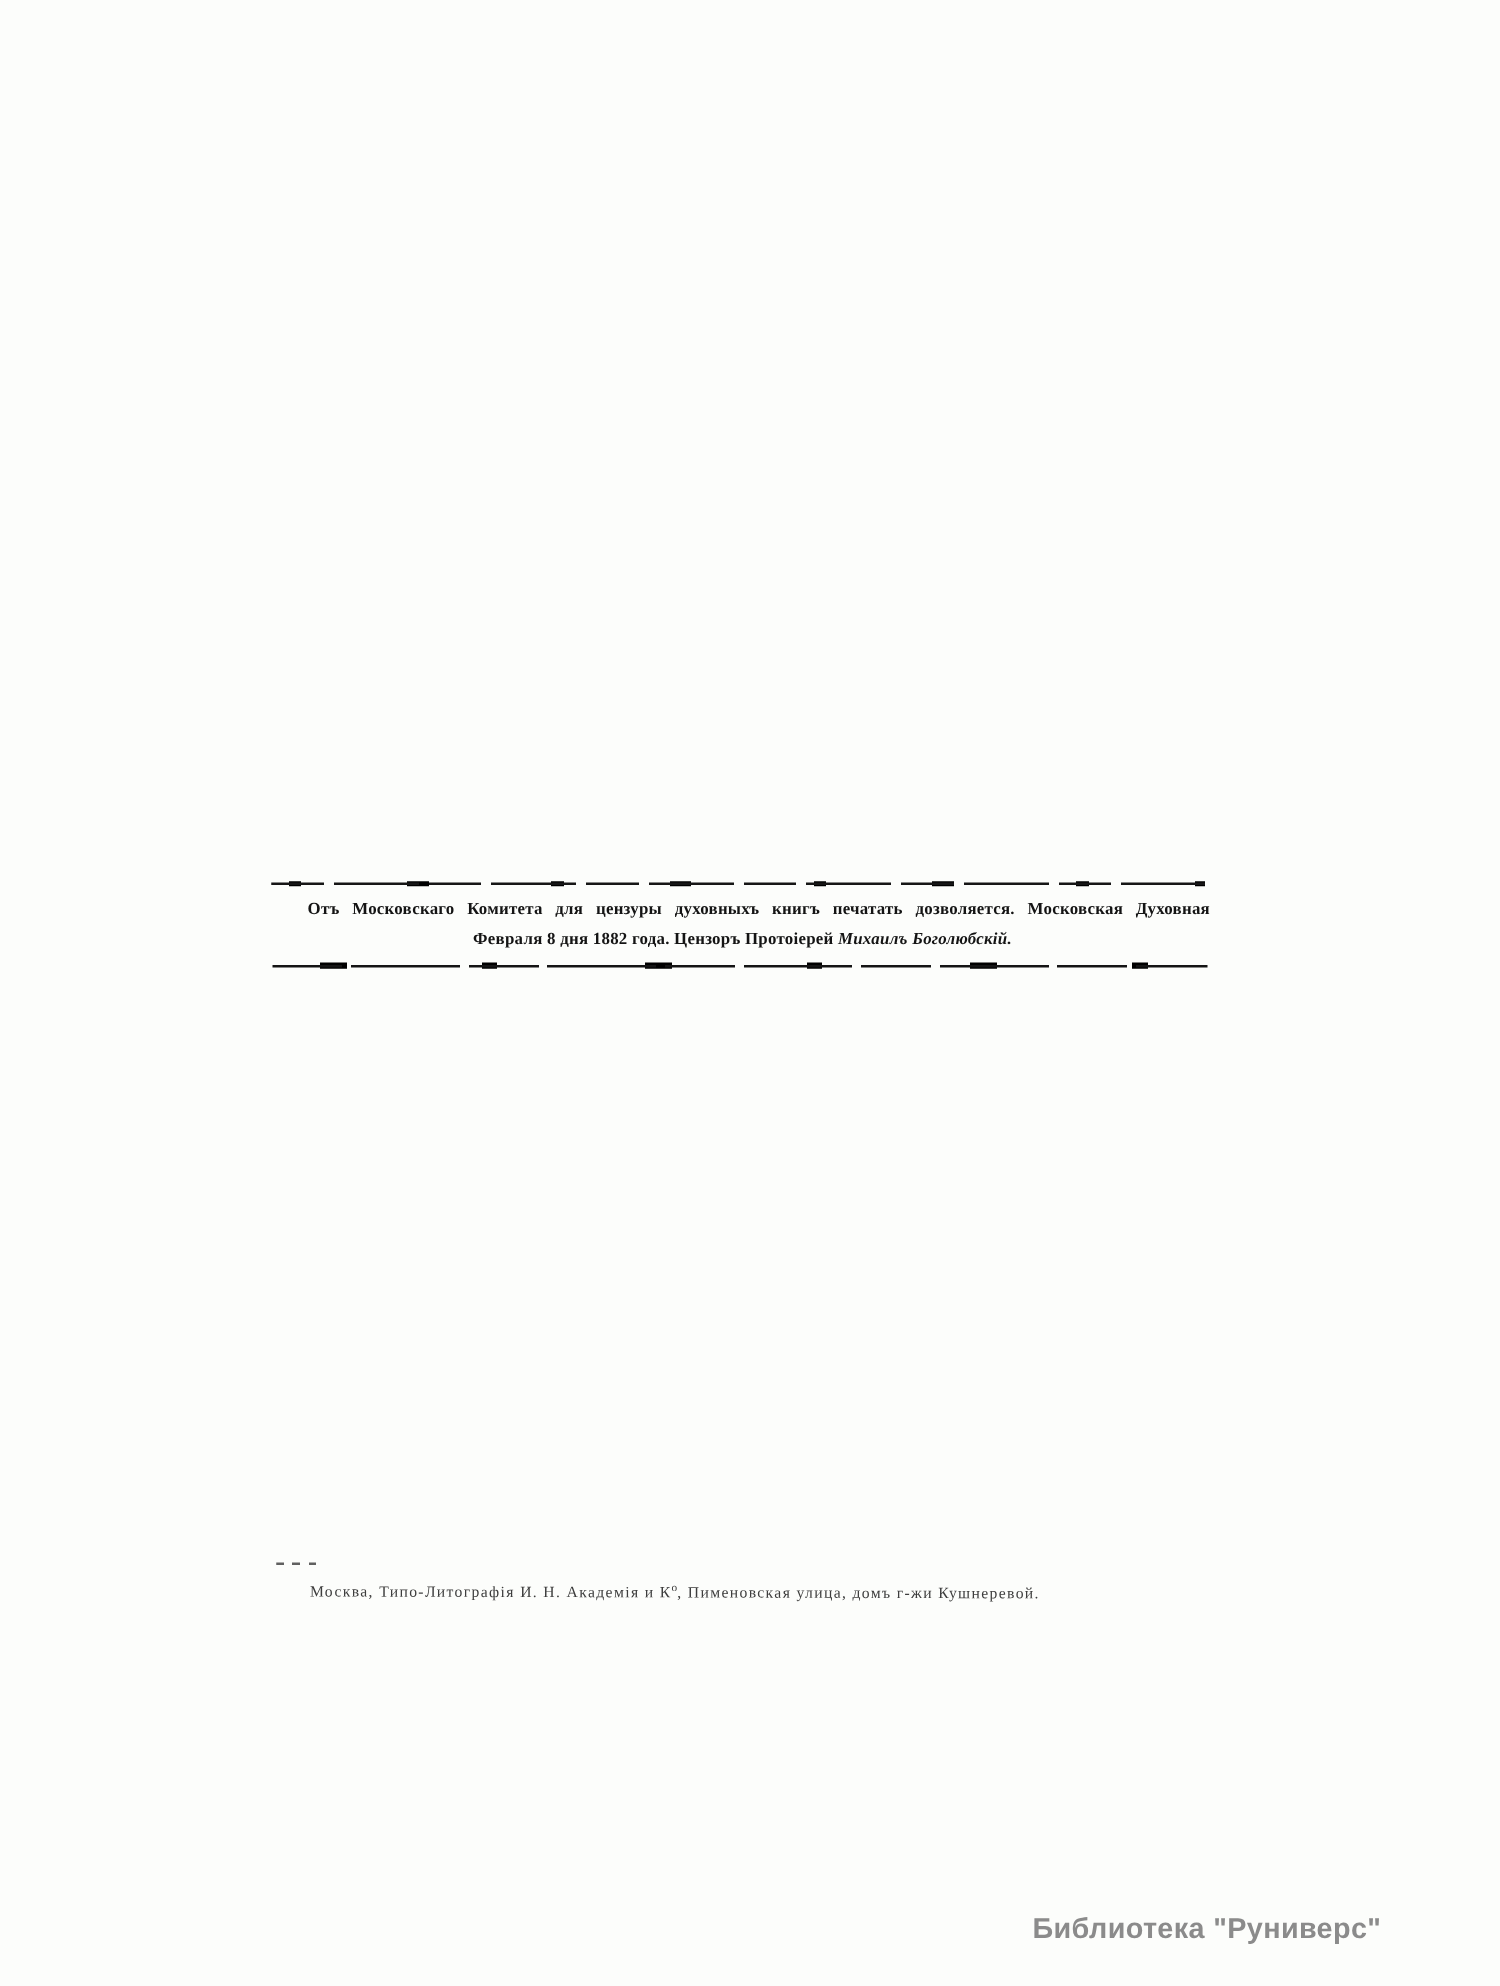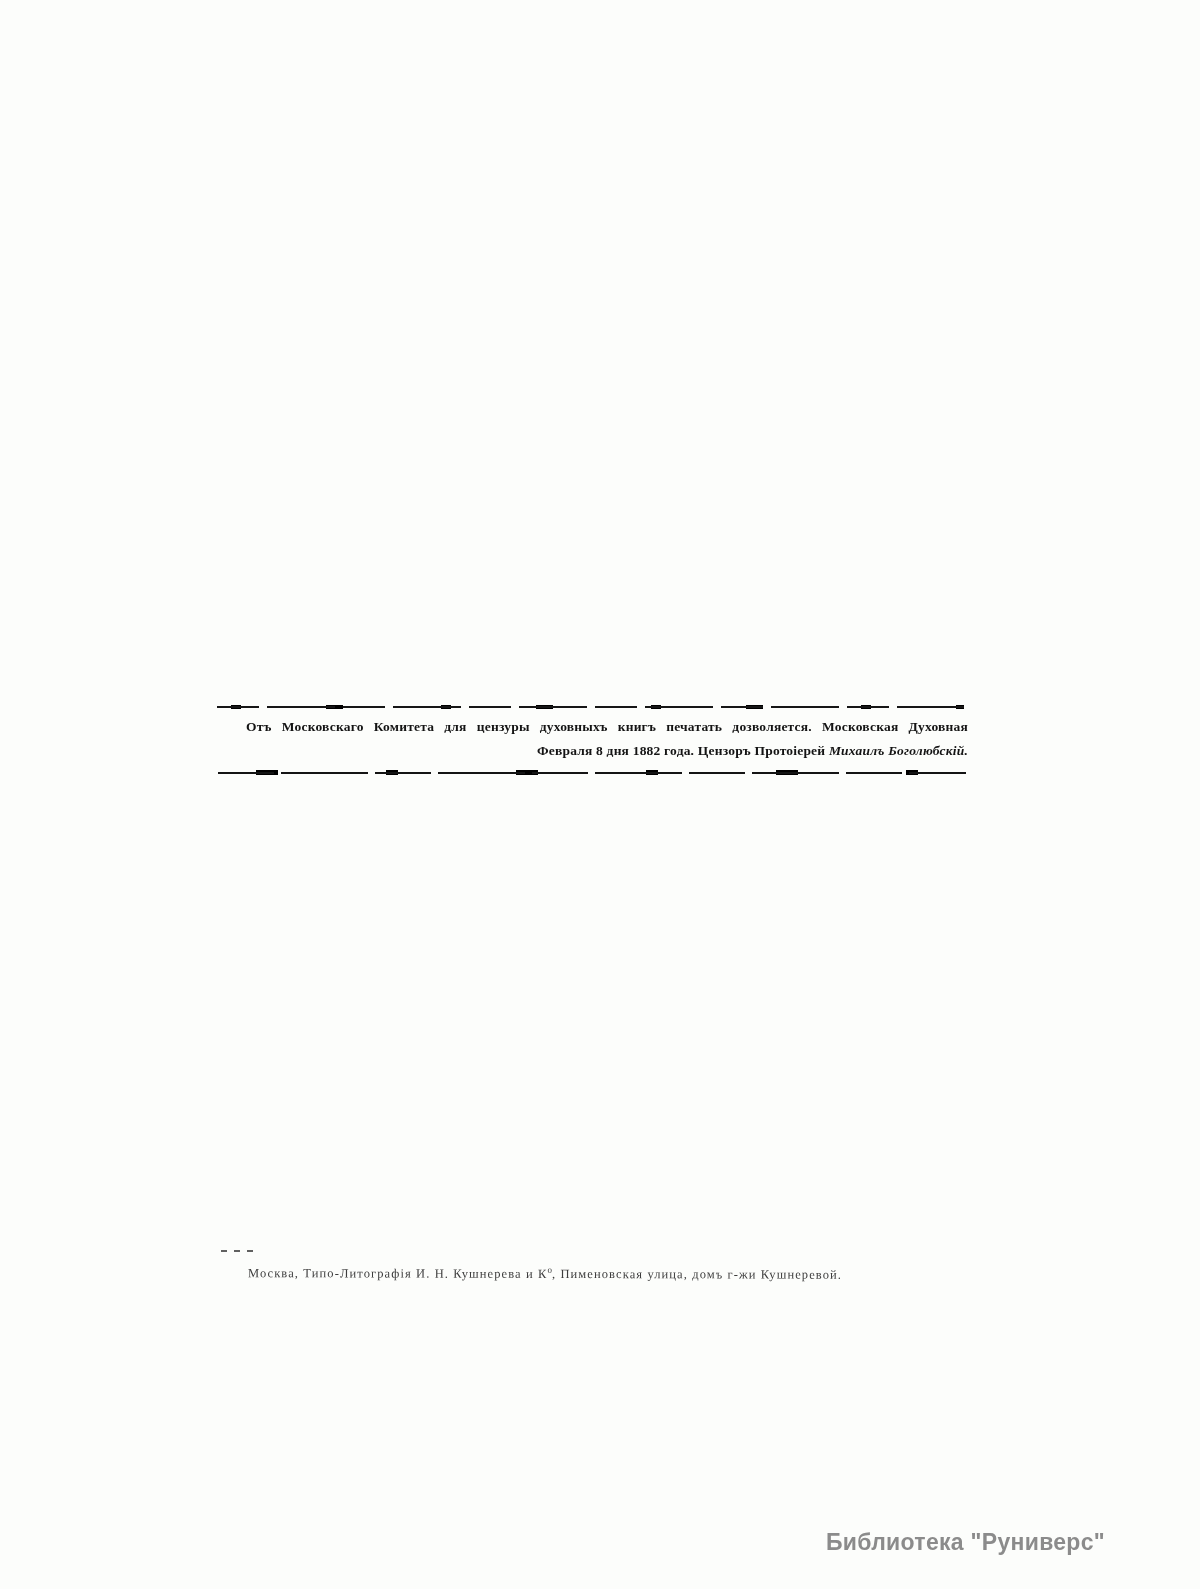--- a/index.html
+++ b/index.html
@@ -59,21 +59,21 @@
   }
   .censor-line1 {
     height: 24px;
     text-indent: 26px;
     text-align: justify;
     text-align-last: justify;
     overflow: hidden;
   }
   .censor-line2 {
     height: 24px;
-    text-align: right;
+    text-align: center;
     overflow: hidden;
   }
   .censor-name {
     font-style: italic;
   }
 
   
   .imprint-artifact {
     position: absolute;
     left: 221px;
@@ -126,17 +126,17 @@
 
     <div class="censor-text">
       <div class="censor-line1">Отъ Московскаго Комитета для цензуры духовныхъ книгъ печатать дозволяется. Московская Духовная Академія,</div>
       <div class="censor-line2"><span>Февраля 8 дня 1882 года. Цензоръ Протоіерей </span><span class="censor-name">Михаилъ Боголюбскій.</span></div>
     </div>
 
     <div class="rule rule-bottom"></div>
   </div>
 
   <div class="imprint-artifact"></div>
-  <div class="imprint"><span>Москва, Типо-Литографія И. Н. Кушнерева и К</span><sup>о</sup><span>, Пименовская улица, домъ г-жи Кушнеревой.</span></div>
+  <div class="imprint"><span>Москва, Типо-Литографія И. Н. Академія и К</span><sup>о</sup><span>, Пименовская улица, домъ г-жи Кушнеревой.</span></div>
 
   <div class="watermark">Библиотека "Руниверс"</div>
 
 </div>
 
 </body></html>

